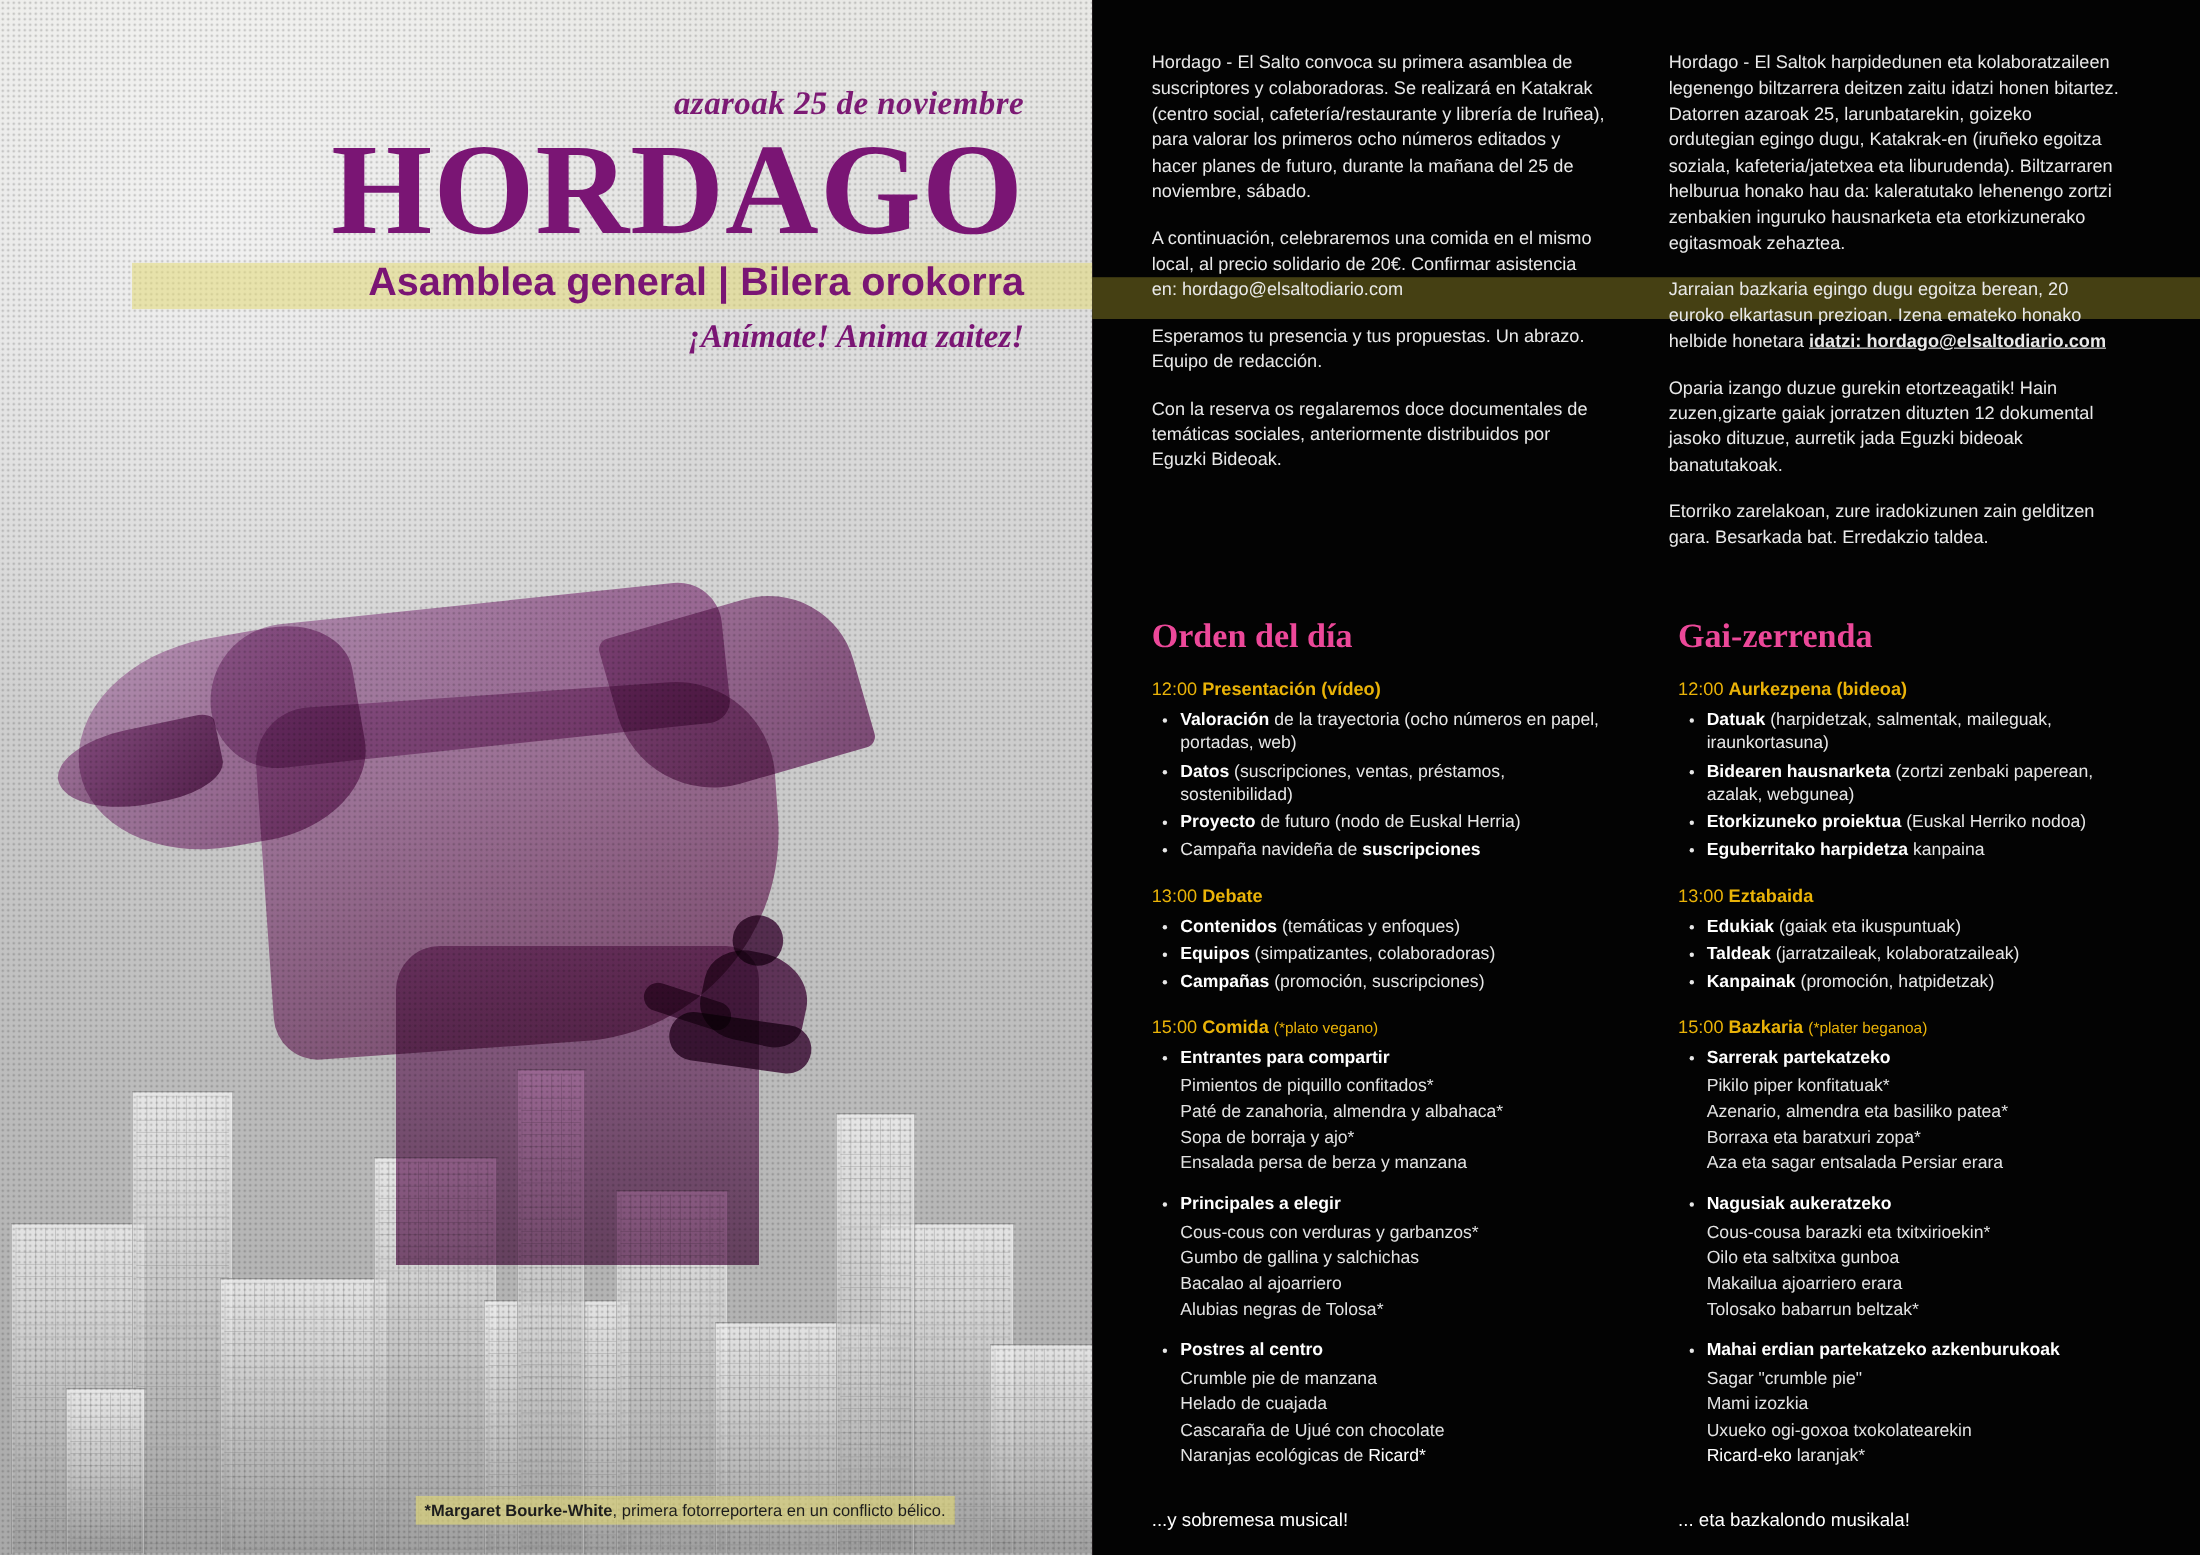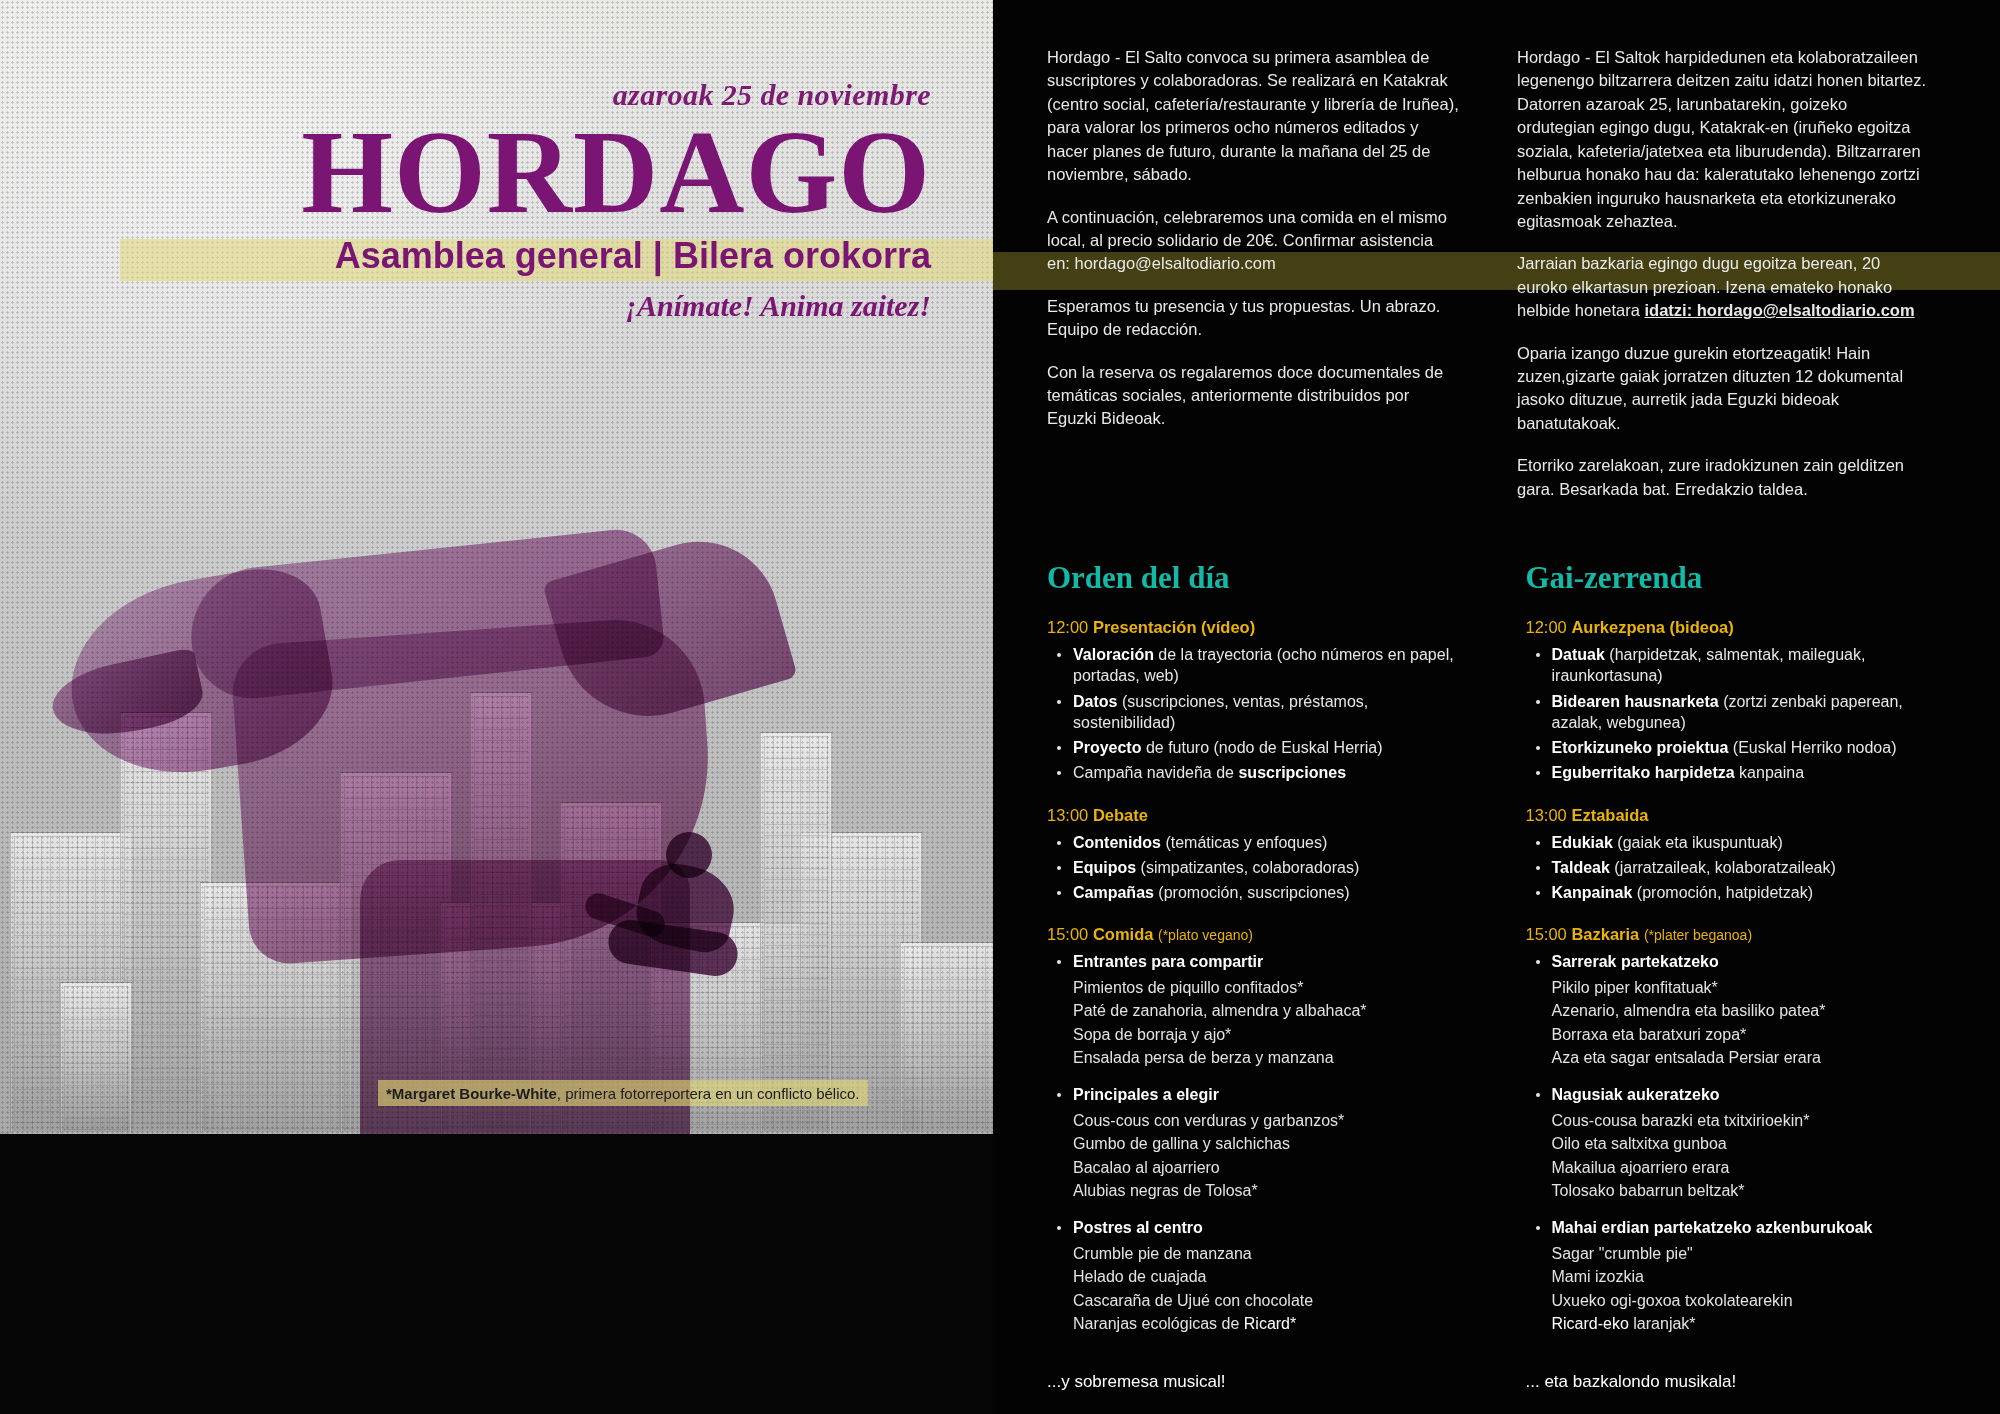--- a/index.html
+++ b/index.html
@@ -18,21 +18,21 @@
     width: 2000px;
     height: 1414px;
     background: #050505;
     display: flex;
   }
 
   
   .left {
     position: relative;
     width: 993px;
-    height: 1134px;
+    height: 1414px;
     overflow: hidden;
     background: #f9a8d4;
   }
   .photo-bg {
     position: absolute;
     inset: 0;
     background:
       radial-gradient(ellipse 70% 50% at 20% 14%, rgba(255,255,255,0.55), rgba(255,255,255,0) 70%),
       linear-gradient(180deg, #e9e9e6 0%, #dedede 22%, #cfcfcf 45%, #bdbdbd 68%, #a9a9a9 100%);
   }
@@ -240,21 +240,21 @@
     right: 54px;
     display: flex;
     gap: 58px;
     z-index: 3;
   }
   .agenda-col { width: 470px; }
   .agenda-title {
     font-family: "Liberation Serif", serif;
     font-weight: bold;
     font-size: 31px;
-    color: #14b8a6;
+    color: #ec4899;
     margin: 0 0 22px 0;
   }
   .block { margin-bottom: 22px; }
   .slot {
     font-size: 16.5px;
     color: #eab308;
     margin-bottom: 7px;
   }
   .slot b { font-weight: bold; }
   .slot .note { font-size: 14px; }

